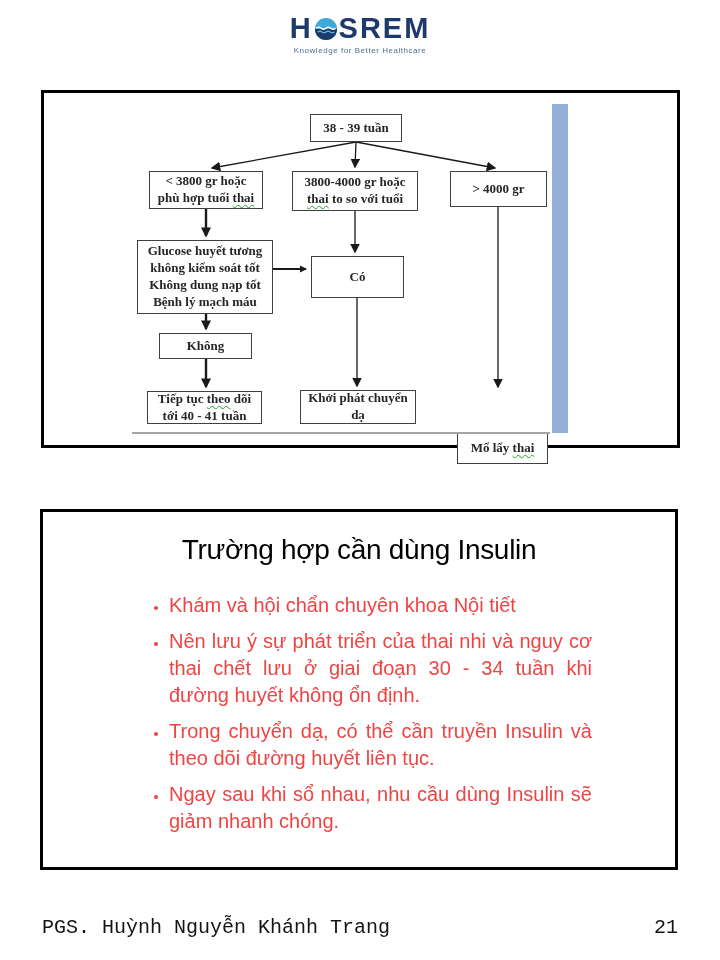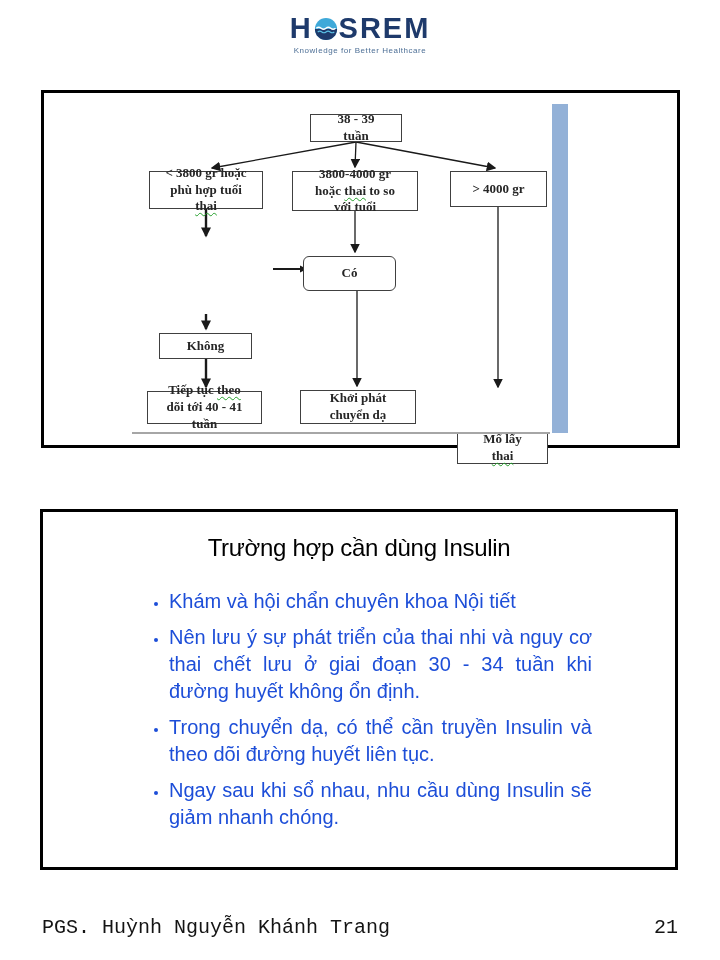--- a/index.html
+++ b/index.html
@@ -25,58 +25,58 @@
   
   .flow-panel {
     position:absolute; left:41px; top:90px; width:639px; height:358px;
     border:3px solid #000; background:#fff;
   }
   .flow-inner { position:absolute; inset:0; }
   .node {
     position:absolute; border:1.5px solid #404040; background:#fff;
     display:flex; flex-direction:column; align-items:center; justify-content:center;
     text-align:center; font-family:"Liberation Serif", serif; font-weight:bold;
-    font-size:13px; line-height:1.3; color:#262626; padding:1px 15px;
+    font-size:13px; line-height:1.3; color:#262626; padding:1px 3px;
   }
   .sq {
     text-decoration-line:underline; text-decoration-style:wavy;
     text-decoration-color:#25a02c; text-decoration-thickness:1px;
     text-underline-offset:2px;
   }
   .arrows-svg { position:absolute; left:0; top:0; width:633px; height:352px; }
   .blue-bar { position:absolute; left:508px; top:11px; width:16px; height:329px; background:#93b1d7; }
   .gray-line { position:absolute; left:88px; top:339px; width:418px; height:2px; background:#a6a6a6; }
 
   
   .n-top   { left:266px; top:21px;  width:92px;  height:28px; }
   .n-b1    { left:105px; top:78px;  width:114px; height:38px;justify-content:center; }
   .n-b2    { left:248px; top:78px;  width:126px; height:40px; }
   .n-b3    { left:406px; top:78px;  width:97px;  height:36px; }
   .n-glu   { left:93px;  top:147px; width:136px; height:74px; }
-  .n-yes   { left:259px; top:163px; width:93px;  height:35px;border-radius:6px; }
+  .n-yes   { left:267px; top:163px; width:93px;  height:42px; }
   .n-no    { left:115px; top:240px; width:93px;  height:26px; }
   .n-t1    { left:103px; top:298px; width:115px; height:33px; }
   .n-t2    { left:256px; top:297px; width:116px; height:34px; }
   .n-t3    { left:413px; top:298px; width:91px;  height:32px;margin-top:41px; }
 
   
   .insulin-panel {
     position:absolute; left:40px; top:509px; width:638px; height:361px;
     border:3px solid #000; background:#fff;
   }
   .insulin-title {
-    margin-top:22px; text-align:center; font-size:24px; letter-spacing:-0.3px;
+    margin-top:22px; text-align:center; font-size:28px; letter-spacing:-0.3px;
     color:#000; font-family:"Liberation Sans", sans-serif; font-weight:400;
   }
   .insulin-list {
     margin-top:26px; padding-left:126px; padding-right:83px;
     list-style:disc outside;
   }
   .insulin-list li {
-    font-size:20px; line-height:27px; color:#1d4ed8; margin-bottom:9px;
+    font-size:20px; line-height:27px; color:#ef4444; margin-bottom:9px;
     text-align:justify; text-justify:inter-word;
   }
   .insulin-list li::marker { font-size:14px; }
 
   
   .footer {
     position:absolute; left:0; right:0; top:916px;
     display:flex; justify-content:space-between; padding:0 42px 0 42px;
     font-family:Liberation Mono, monospace; font-size:20px; color:#141414;
   }
@@ -135,20 +135,26 @@
       </div>
 
       <div class="node n-b2">
         <span><span>3800-4000 gr hoặc </span><span class="sq">thai</span><span> to so với tuổi</span></span>
       </div>
 
       <div class="node n-b3">
         <span>&gt; 4000 gr</span>
       </div>
 
+      <div class="node n-glu">
+        <div>Glucose huyết tương</div>
+        <div>không kiểm soát tốt</div>
+        <div>Không dung nạp tốt</div>
+        <div>Bệnh lý mạch máu</div>
+      </div>
 
       <div class="node n-yes">
         <span>Có</span>
       </div>
 
       <div class="node n-no">
         <span>Không</span>
       </div>
 
       <div class="node n-t1">

